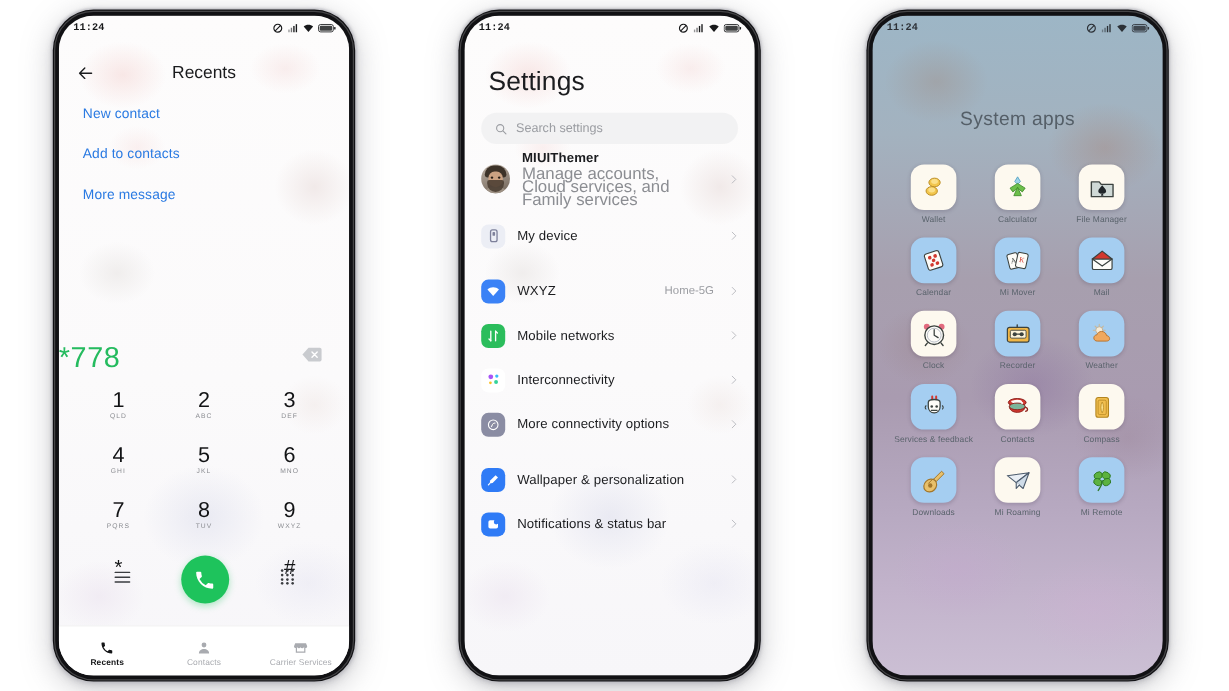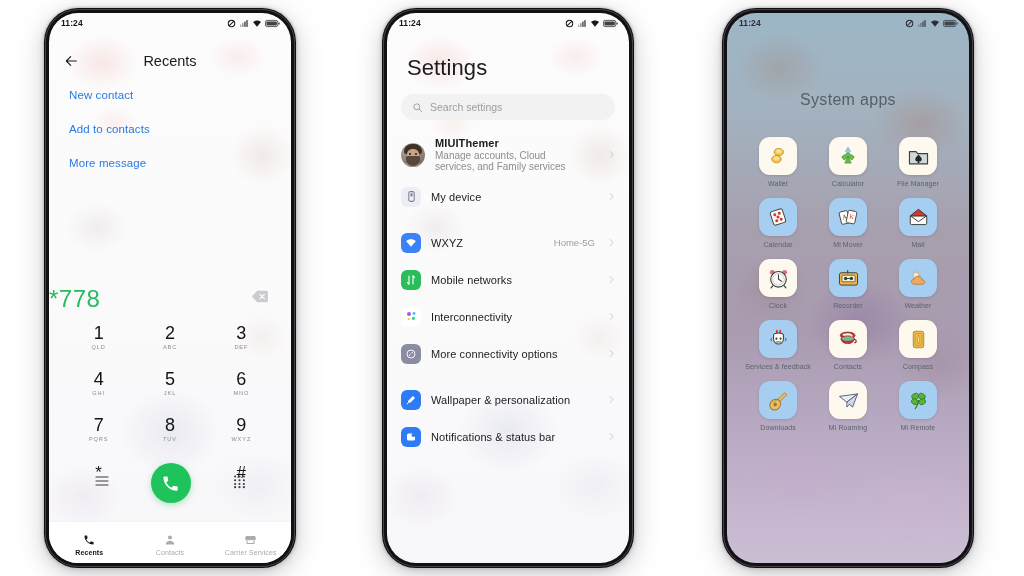--- a/index.html
+++ b/index.html
@@ -33,21 +33,21 @@
   }
   #phone1 { left: 44px;  top: 8px;  width: 252px; height: 560px; }
   #phone2 { left: 382px; top: 8px;  width: 252px; height: 560px; }
   #phone3 { left: 722px; top: 8px;  width: 252px; height: 560px; }
 
   
   .statusbar {
     position: absolute; top: 0; left: 0; right: 0; height: 20px;
     display: flex; align-items: center; justify-content: space-between;
     padding: 0 11px 0 12px; z-index: 4;
-    font-size: 8.5px; letter-spacing: .1px;
+    font-size: 8.5px; letter-spacing: .1px; font-family: Liberation Mono, monospace;
   }
   .sb-time { font-weight: 600; }
   .sb-right { display: flex; align-items: center; gap: 3px; }
   .sb-ico { display: block; }
   .light .statusbar { color: #17181a; }
   .dark  .statusbar { color: #2c3036; }
 
   
   .wp-light {
     position:absolute; inset:0;
@@ -113,37 +113,37 @@
 
   
   .p2-body { position: absolute; inset: 0; padding-top: 22px; z-index: 3; }
   .p2-title { font-size: 22px; color: #1b1c1f; padding: 20px 0 0 20px; letter-spacing: .1px; font-weight: 400; }
   .p2-search {
     margin: 13px 14px 0 14px; height: 26px; border-radius: 13px;
     background: rgba(240,240,241,.88);
     display: flex; align-items: center; padding: 0 11px; gap: 7px;
   }
   .p2-search-ph { font-size: 10.5px; color: #9b9da2; }
-  .p2-list { margin-top: 11px; }
+  .p2-list { }
   .p2-acct { display: flex; align-items: center; padding: 6px 13px 6px 14px; gap: 10px; }
   .p2-avatar {
     width: 24px; height: 24px; border-radius: 50%; flex: 0 0 24px; overflow: hidden;
     background: linear-gradient(160deg,#bcb1a5,#6f6257);
     position: relative;
   }
   .p2-avatar i{ position:absolute; display:block; }
   .av-hair{ left:3px; top:1px; width:18px; height:10px; border-radius:9px 9px 3px 3px; background:#3c3228;}
   .av-face{ left:6px; top:6px; width:12px; height:13px; border-radius:6px 6px 7px 7px; background:#caa283;}
   .av-beard{ left:5px; top:13px; width:14px; height:10px; border-radius:2px 2px 8px 8px; background:#4a3c31; opacity:.88;}
   .av-eye1{ left:8px; top:10px; width:2px; height:2px; border-radius:50%; background:#241c16;}
   .av-eye2{ left:14px; top:10px; width:2px; height:2px; border-radius:50%; background:#241c16;}
   .av-body{ left:2px; top:19px; width:20px; height:7px; border-radius:7px 7px 0 0; background:#9d9184;}
   .p2-acct-txt { flex: 1; min-width: 0; }
   .p2-acct-name { font-size: 11px; color: #1b1c1f; font-weight: 600; letter-spacing: .1px; }
-  .p2-acct-sub { font-size: 10px; color: #8b8d92; line-height: 11px; margin-top: 1px; max-width: 150px; }
+  .p2-acct-sub { font-size: 14px; color: #8b8d92; line-height: 11px; margin-top: 1px; max-width: 150px; }
   .p2-row { display: flex; align-items: center; padding: 8.5px 13px 8.5px 14px; gap: 10px; }
   .p2-row.gap-top { margin-top: 9px; }
   .p2-ico {
     width: 20px; height: 20px; border-radius: 6px; flex: 0 0 20px;
     display: flex; align-items: center; justify-content: center;
   }
   .p2-lab { flex: 1; font-size: 11px; color: #1b1c1f; letter-spacing: .1px; }
   .p2-val { font-size: 9.5px; color: #9b9da2; margin-right: 2px; }
   .chev { flex: 0 0 auto; }
 

